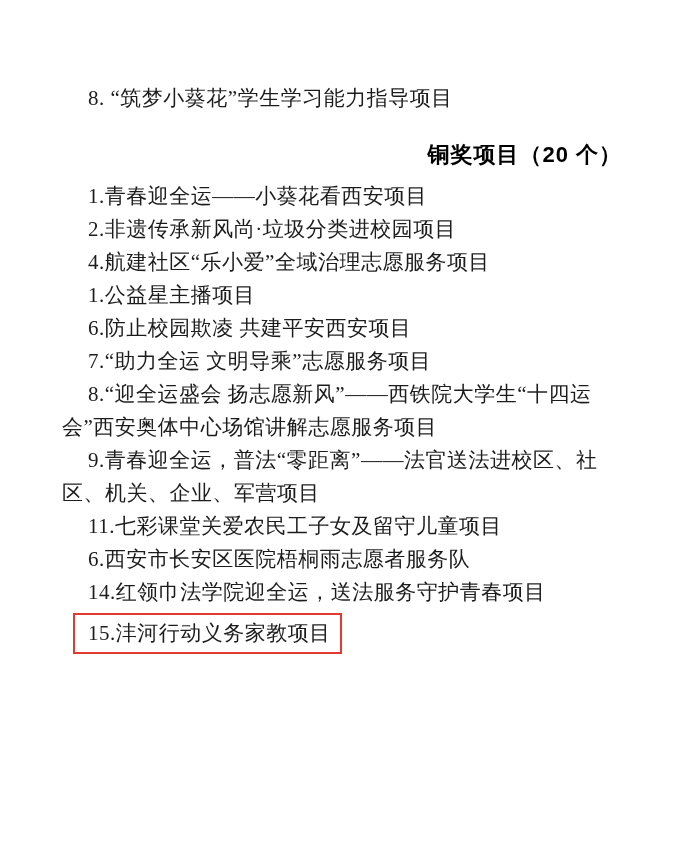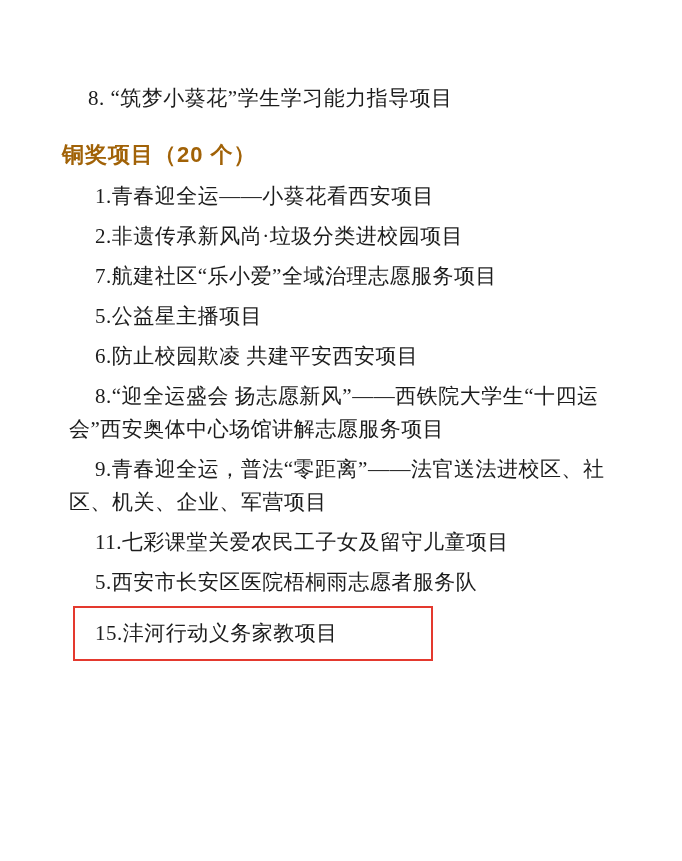--- a/index.html
+++ b/index.html
@@ -22,37 +22,37 @@
   .silver-list p {
     margin: 0;
     font-size: 21px;
     line-height: 40px;
     text-indent: 26px;
     letter-spacing: 0.5px;
     white-space: nowrap;
   }
   .section-heading {
     margin: 22px 0 10px 0;
-    text-align: left;
+    text-align: right;
     font-family: "Liberation Sans", "DejaVu Sans", sans-serif;
     font-weight: bold;
     font-size: 22px;
-    color: #a16207;
+    color: #000000;
     letter-spacing: 1px;
   }
   .bronze-list p {
-    margin: 7px;
+    margin: 0;
     font-size: 21px;
     line-height: 33px;
     text-indent: 26px;
     letter-spacing: 0.5px;
   }
   .highlight-box {
     box-sizing: border-box;
-    width: 360px;
+    width: 269px;
     margin-left: 11px;
     margin-top: 4px;
     border: 2px solid #e4392e;
     padding: 2px 17px 3px 0;
   }
   .highlight-box p {
     text-indent: 13px;
     line-height: 32px;
     white-space: nowrap;
   }
@@ -65,26 +65,28 @@
 
     <div class="silver-list">
       <p>8. “筑梦小葵花”学生学习能力指导项目</p>
     </div>
 
     <h3 class="section-heading">铜奖项目（20 个）</h3>
 
     <div class="bronze-list">
       <p>1.青春迎全运——小葵花看西安项目</p>
       <p>2.非遗传承新风尚·垃圾分类进校园项目</p>
-      <p>7.航建社区“乐小爱”全域治理志愿服务项目</p>
-      <p>5.公益星主播项目</p>
+      <p>4.航建社区“乐小爱”全域治理志愿服务项目</p>
+      <p>1.公益星主播项目</p>
       <p>6.防止校园欺凌 共建平安西安项目</p>
+      <p>7.“助力全运 文明导乘”志愿服务项目</p>
       <p>8.“迎全运盛会 扬志愿新风”——西铁院大学生“十四运会”西安奥体中心场馆讲解志愿服务项目</p>
       <p>9.青春迎全运，普法“零距离”——法官送法进校区、社区、机关、企业、军营项目</p>
       <p>11.七彩课堂关爱农民工子女及留守儿童项目</p>
-      <p>5.西安市长安区医院梧桐雨志愿者服务队</p>
+      <p>6.西安市长安区医院梧桐雨志愿者服务队</p>
+      <p>14.红领巾法学院迎全运，送法服务守护青春项目</p>
       <div class="highlight-box">
         <p>15.沣河行动义务家教项目</p>
       </div>
     </div>
 
   </div>
 </div>
 
 </body></html>

